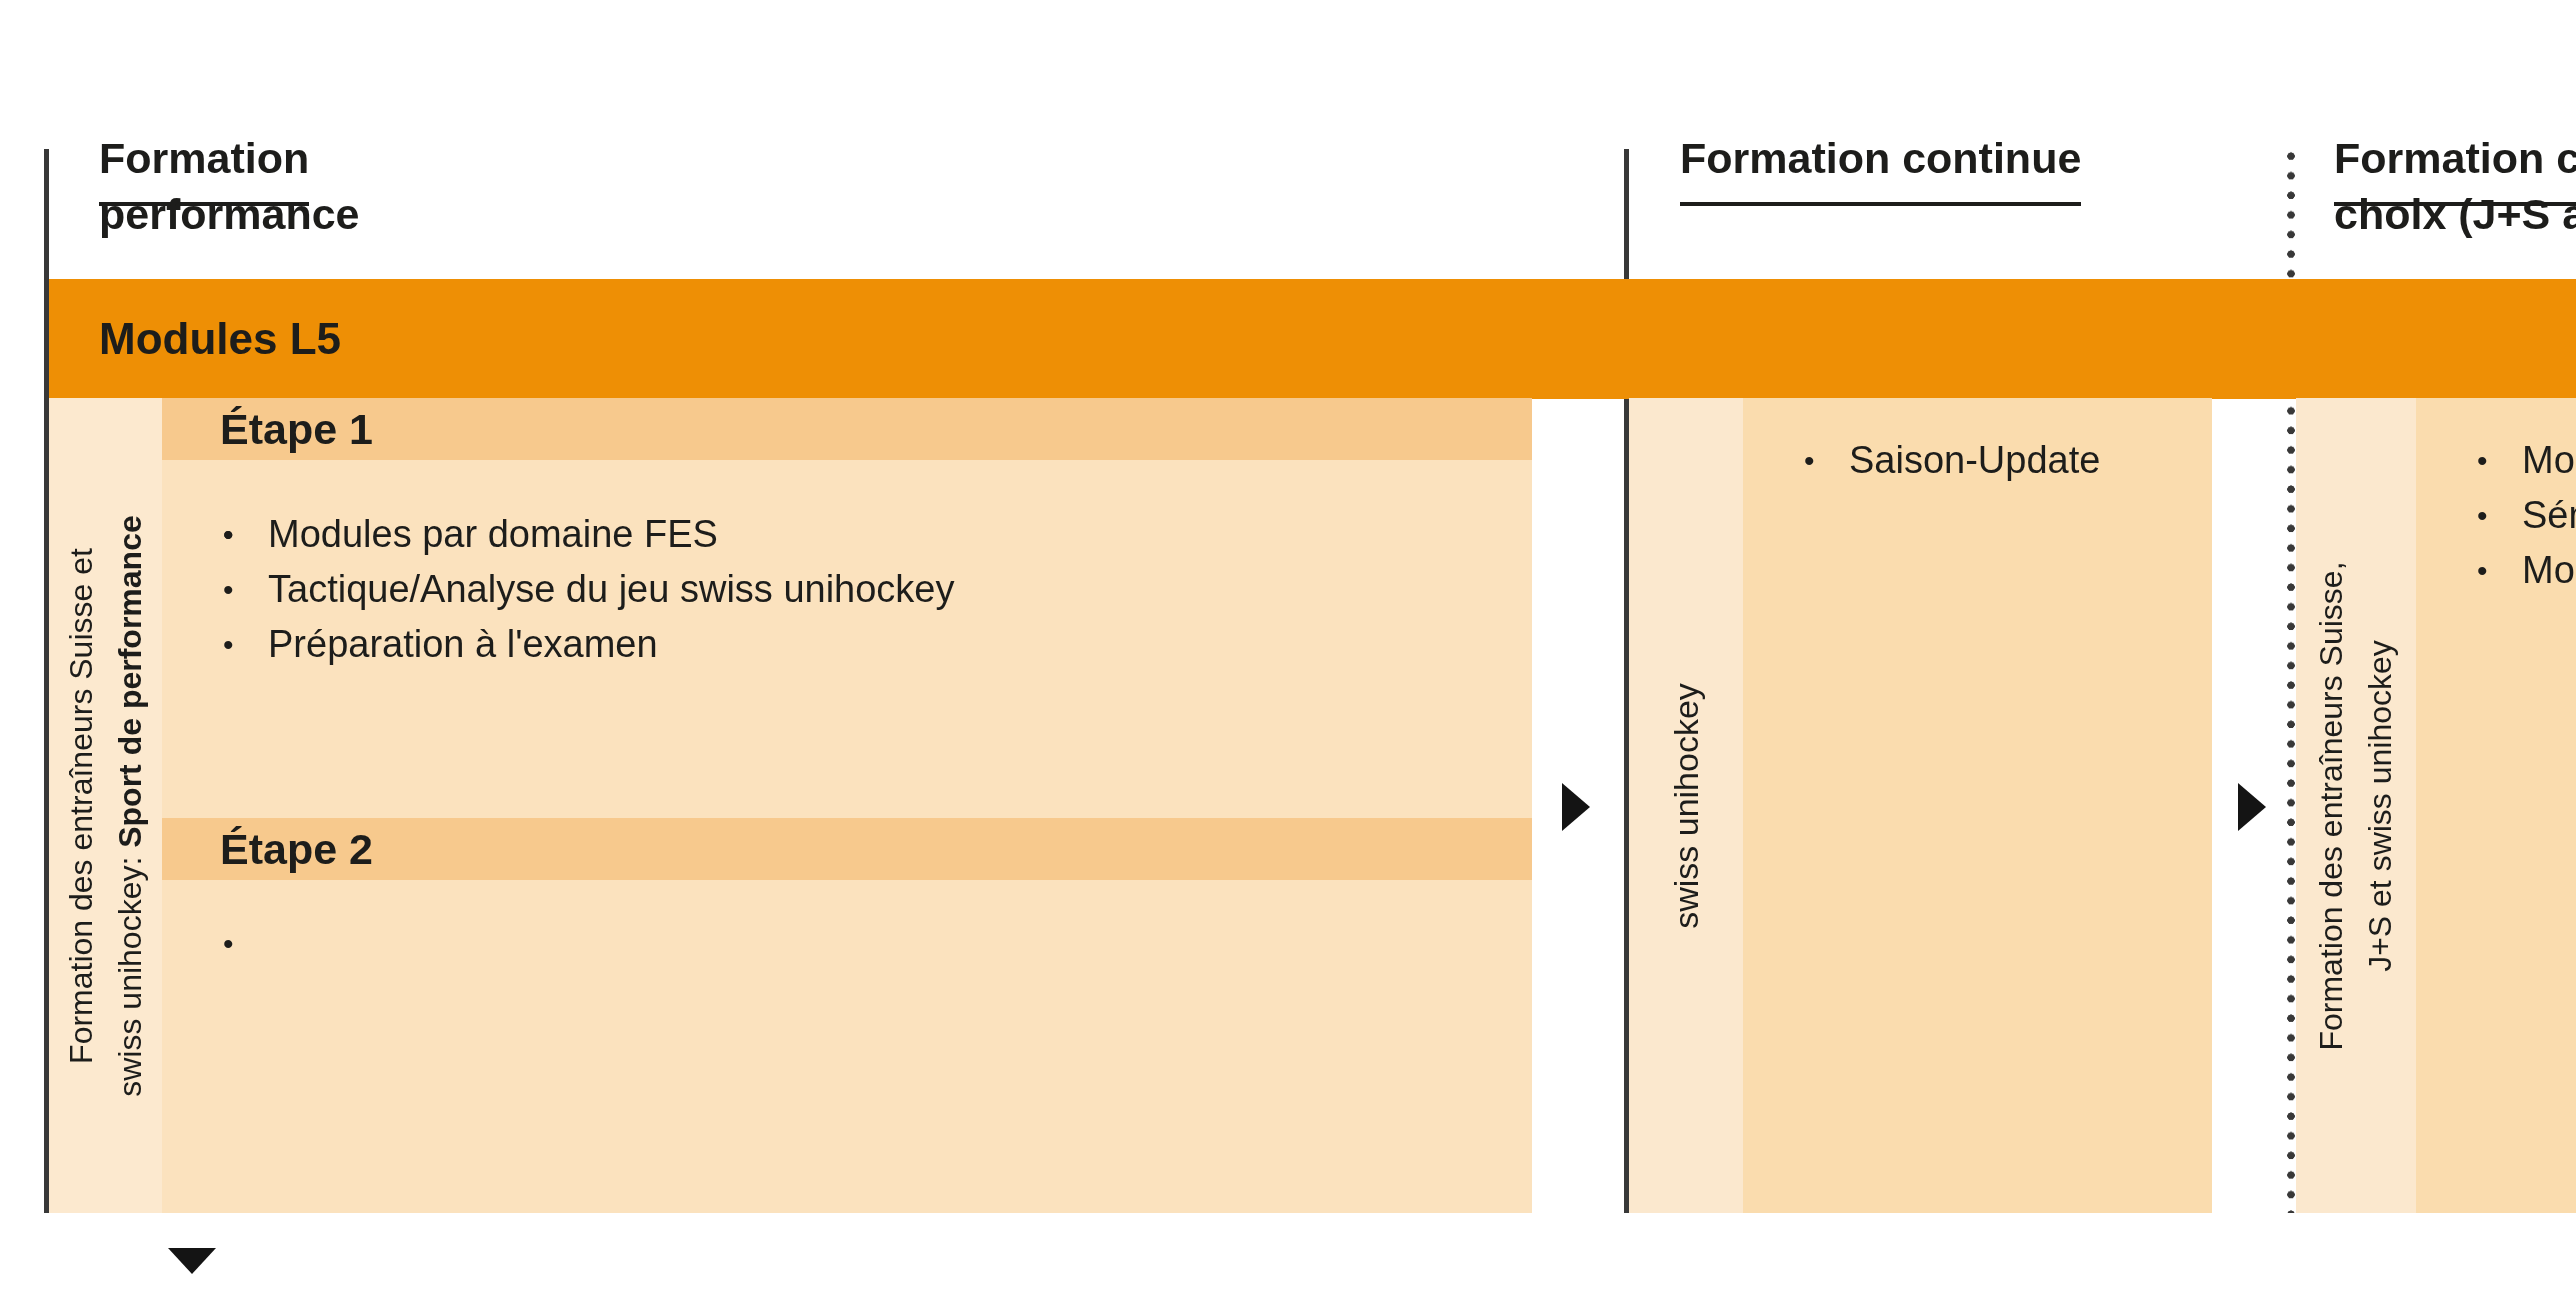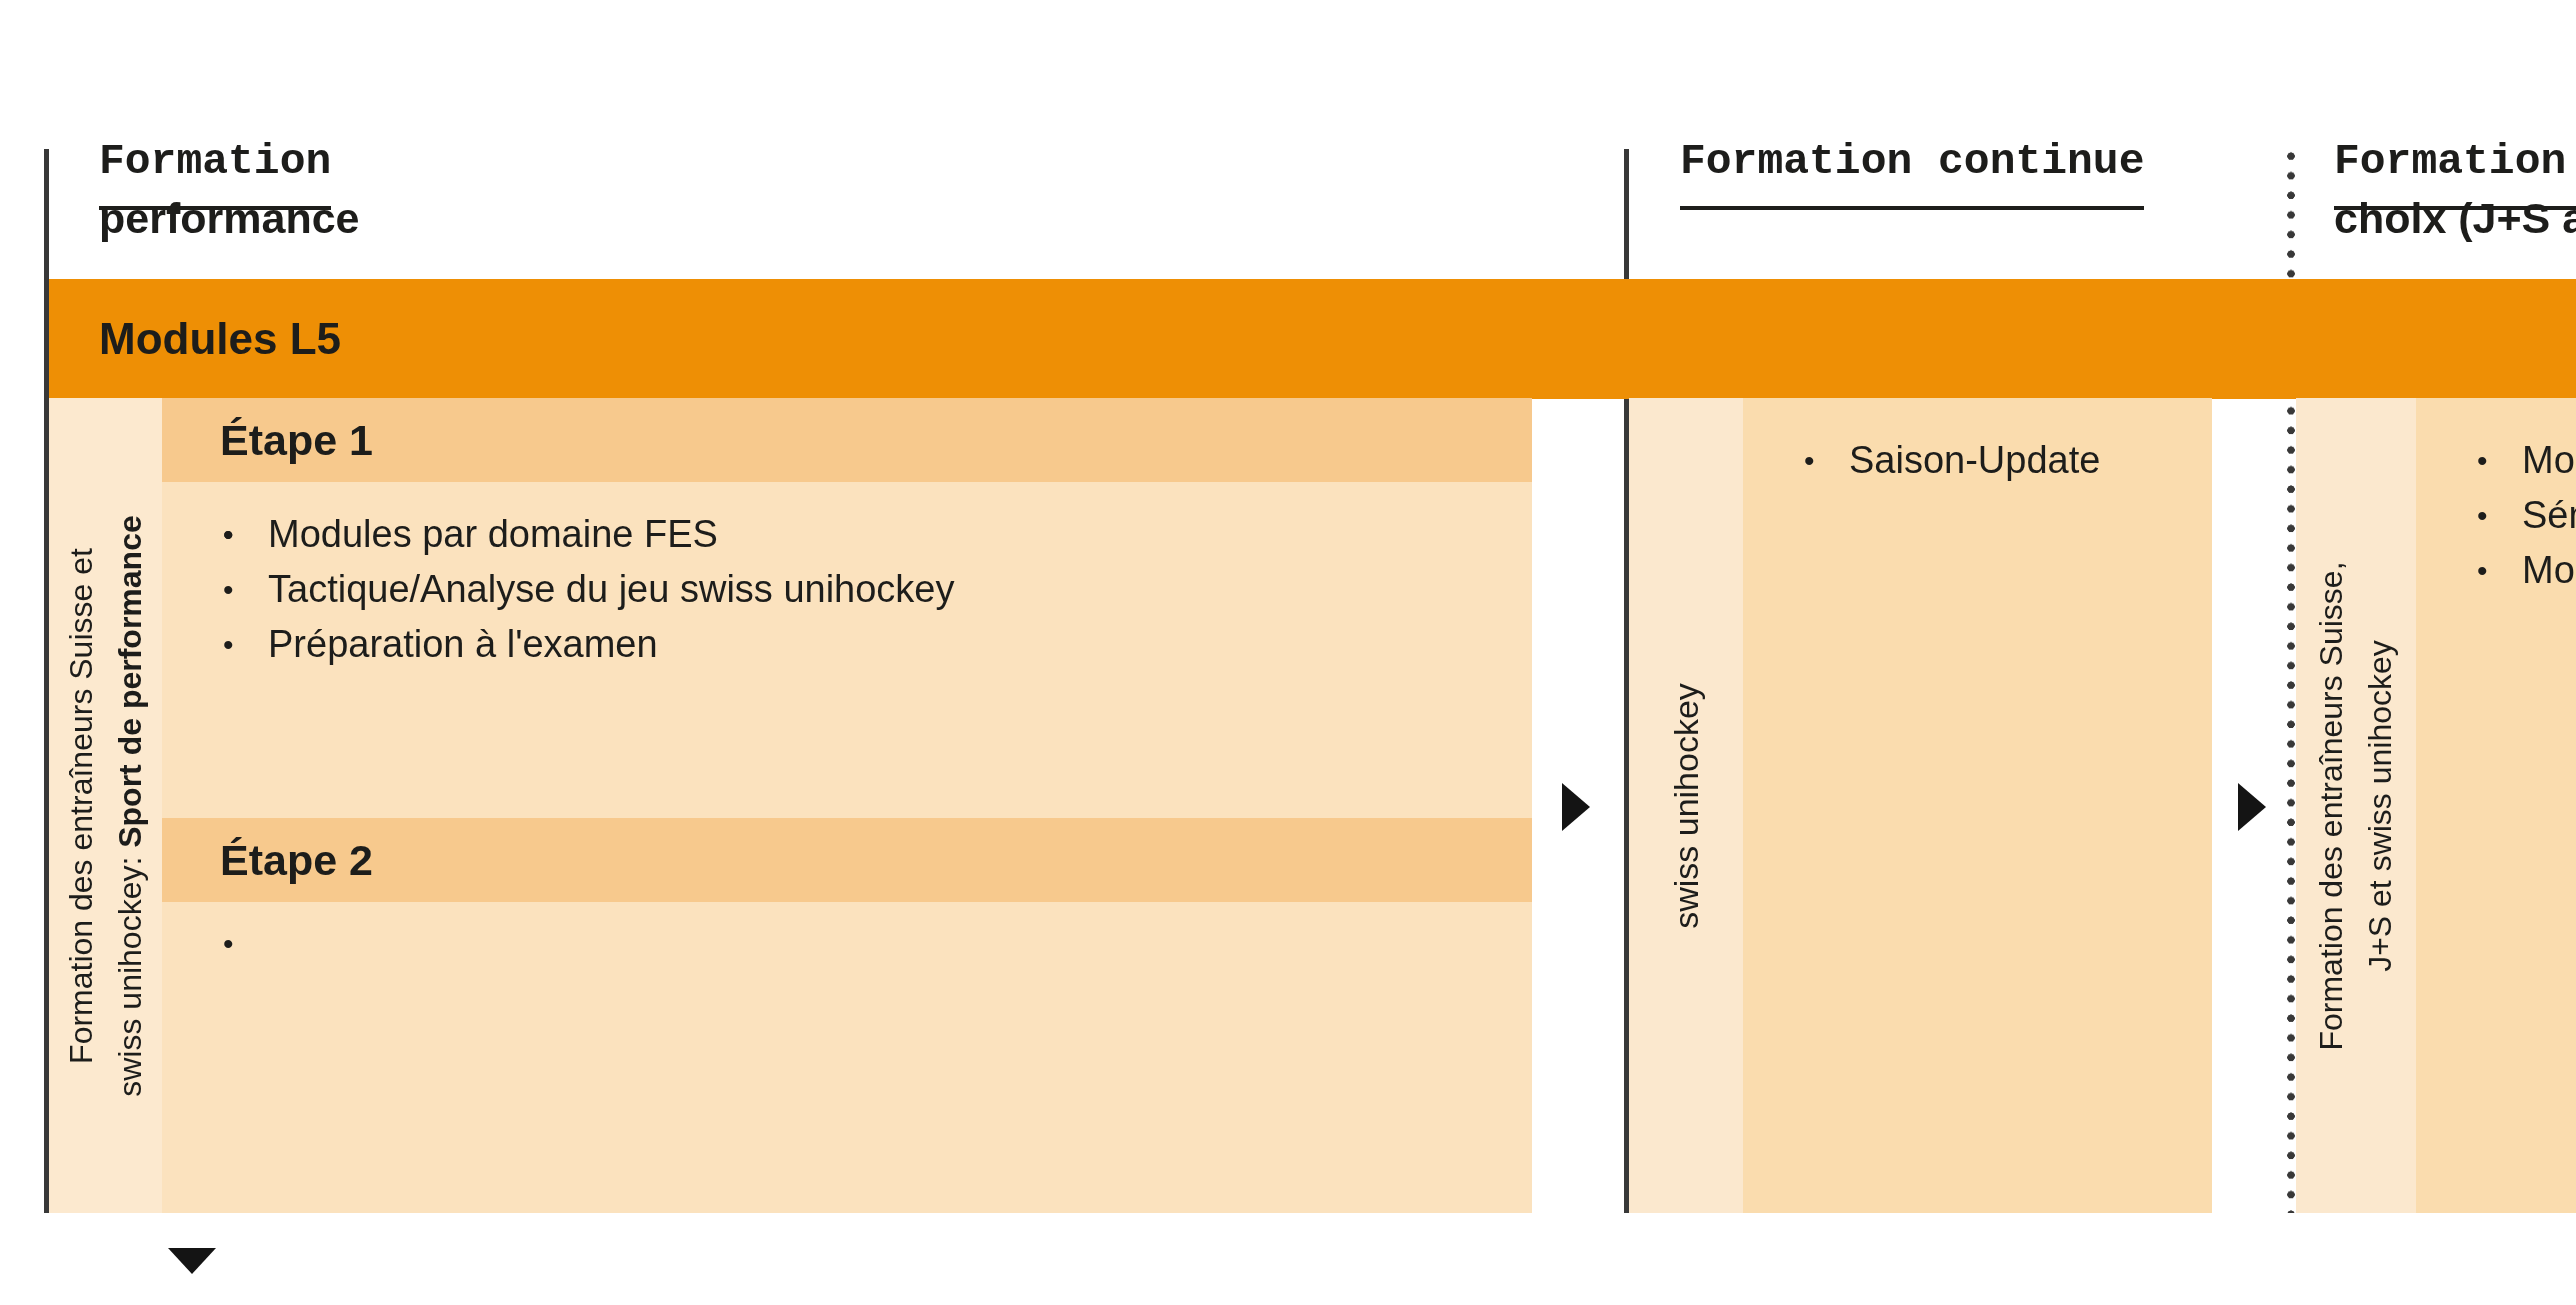--- a/index.html
+++ b/index.html
@@ -12,42 +12,42 @@
   .vline { position:absolute; top:149px; height:1064px; width:5.2px; background:var(--c-line,#383838); }
   .vline-left   { left:44px; }
   .vline-middle { left:1624px; }
   .vline-dotted {
     position:absolute; top:149px; height:1064px; width:8.2px; left:2287px;
     background-image:radial-gradient(circle at 4.1px 7.2px, var(--c-line,#383838) 0 3.6px, transparent 4.1px);
     background-size:8.2px 19.6px; background-repeat:repeat-y;
   }
   
   .col-header { position:absolute; top:130px; font-size:43px; font-weight:bold; line-height:56px; white-space:nowrap; }
-  .col-header .u { border-bottom:4.1px solid var(--c-text,#1d1d1b); padding-bottom:20px;font-family:Liberation Mono, monospace; }
+  .col-header .u { border-bottom:4.1px solid var(--c-text,#1d1d1b); padding-bottom:20px; }
   .hdr-left   { left:99px; }
   .hdr-middle { left:1680px; }
   .hdr-right  { left:2334px; }
   
   .license-bar {
     position:absolute; left:49px; top:279px; width:3153px; height:120px;
     background:var(--c-orange,#EE8F05);
     display:flex; align-items:center; padding-left:50px; box-sizing:border-box;
     font-size:44px; font-weight:bold;
   }
   
   .col { position:absolute; top:398px; height:815px; }
   .narrow-left    { left:49px;   width:113px;  background:var(--c-narrow-left,#FCE9CF); }
   .content-left   { left:162px;  width:1370px; background:var(--c-content-left,#FBE2BE); }
   .narrow-middle  { left:1629px; width:114px;  background:var(--c-narrow-column,#FBE8CE); }
   .content-middle { left:1743px; width:469px;  background:var(--c-content-column,#FADCAE); }
   .narrow-right   { left:2296px; width:121px;  background:var(--c-narrow-column,#FBE8CE); }
   .content-right  { left:2416px; width:786px; background:var(--c-content-column,#FADCAE); }
   
   .stage-band {
-    position:absolute; left:162px; width:1370px; height:84px;
+    position:absolute; left:162px; width:1370px; height:62px;
     background:var(--c-stage-band,#F7C98D);
     display:flex; align-items:center; padding-left:58px; box-sizing:border-box;
     font-size:43px; font-weight:bold;
   }
   .band-1 { top:398px; }
   .band-2 { top:797px;margin-top:21px; }
   
   .bullets { position:absolute; font-size:38px; line-height:55px; }
   .bullets-etape1 { left:162px;  top:507px;  width:1319px; }
   .bullets-etape2 { left:162px;  top:916px; width:1319px; }

